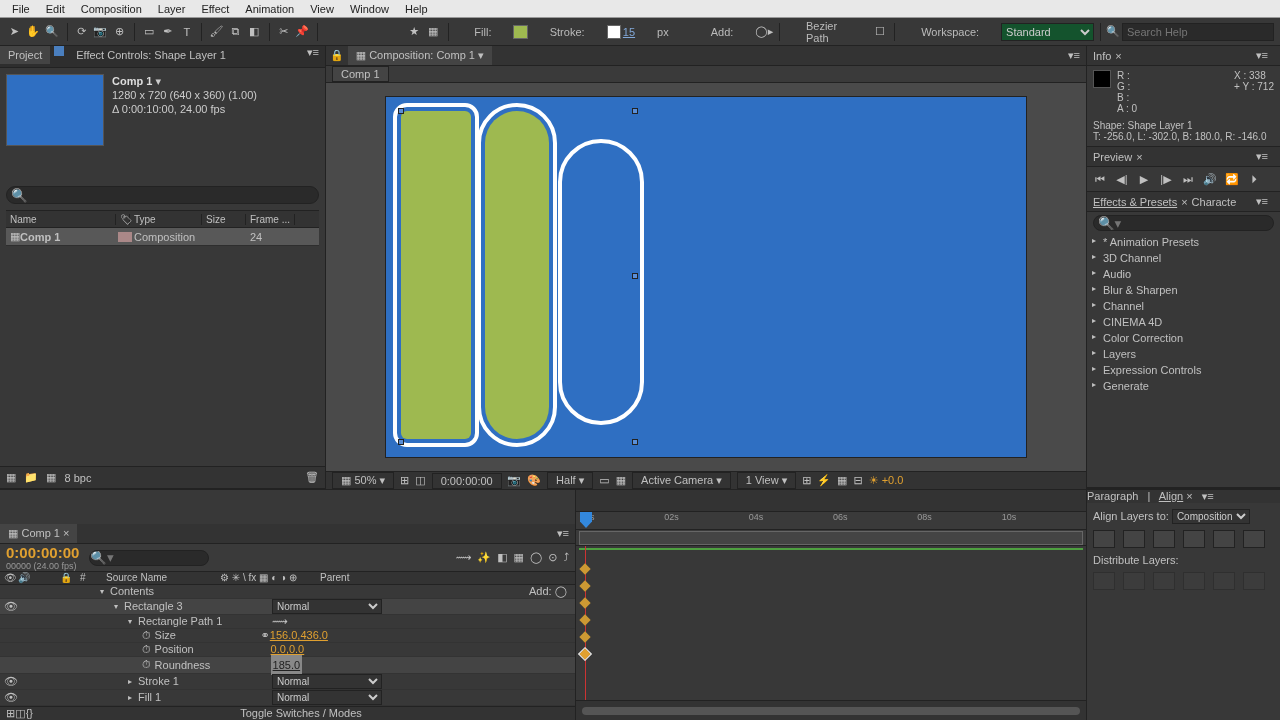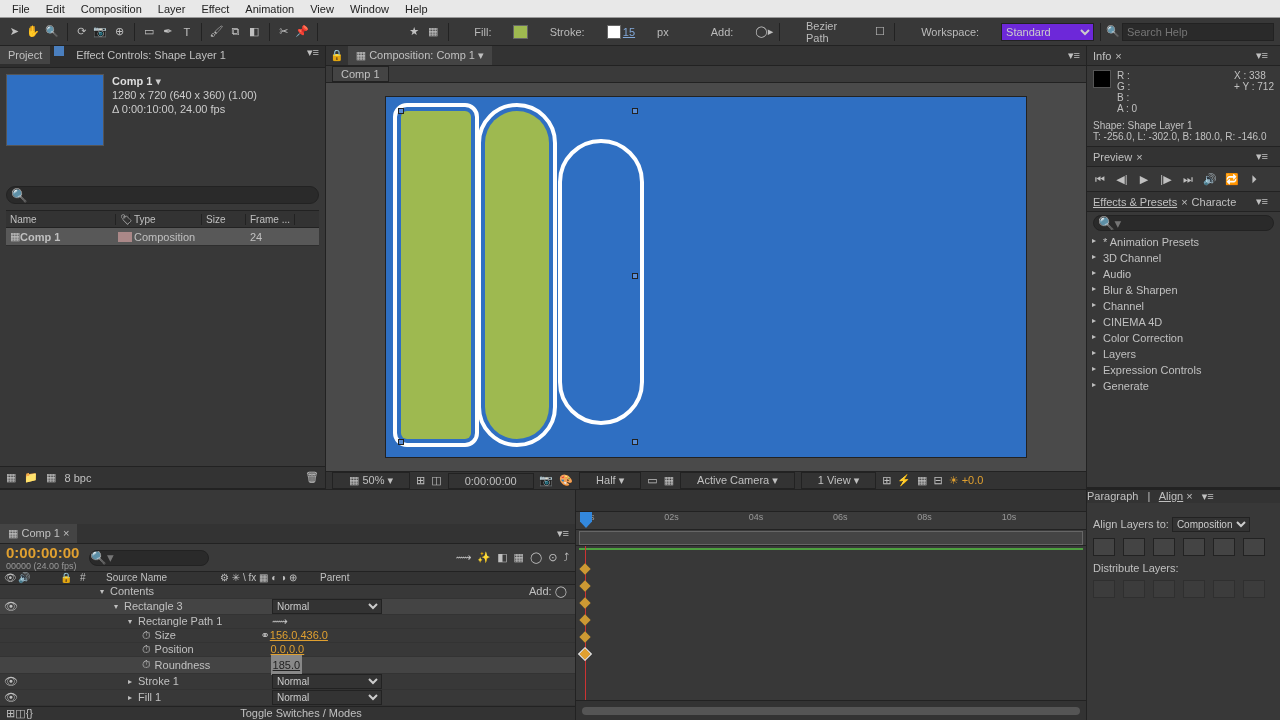--- a/index.html
+++ b/index.html
@@ -5,21 +5,21 @@
 * { margin: 0; padding: 0; box-sizing: border-box; font-family: Arial, sans-serif; user-select: none; }
 body { background: #333333; color: #c0c0c0; font-size: 11px; overflow: hidden; width: 1280px; height: 720px; }
 .menubar { height: 18px; background: #e8e8e8; display: flex; align-items: center; padding: 0 4px; border-bottom: 1px solid #999; }
 .menubar span { padding: 2px 8px; color: #222; cursor: pointer; }
 .toolbar { height: 28px; background: #383838; display: flex; align-items: center; padding: 0 6px; border-bottom: 1px solid #222; gap: 2px; }
 .toolbar .btn { width: 22px; height: 20px; display: flex; align-items: center; justify-content: center; cursor: pointer; }
 .toolbar .sep { width: 1px; height: 18px; background: #222; margin: 0 4px; }
 .toolbar .txt { color: #bbb; font-size: 11px; margin: 0 20px; }
 .toolbar .swatch { width: 18px; height: 14px; border: 1px solid #666; }
 .toolbar .num { color: #82a8d8; font-size: 11px; text-decoration: underline; cursor: pointer; }
-.toolbar select { background: #6d28d9; color: #ccc; border: 1px solid #222; font-size: 11px; height: 18px; }
+.toolbar select { background: #14532d; color: #ccc; border: 1px solid #222; font-size: 11px; height: 18px; }
 .toolbar input[type=text] { background: #2a2a2a; color: #999; border: 1px solid #222; height: 18px; padding: 0 4px; font-size: 11px; }
 .main { display: flex; height: 442px; }
 .left { width: 326px; background: #383838; display: flex; flex-direction: column; border-right: 1px solid #222; }
 .panel-tabs { height: 22px; background: #2e2e2e; display: flex; align-items: flex-start; border-bottom: 1px solid #222; }
 .panel-tab { padding: 3px 8px; font-size: 11px; cursor: pointer; }
 .panel-tab.active { background: #444; }
 .panel-menu { margin-left: auto; padding: 0 6px; cursor: pointer; }
 .proj-body { flex: 1; background: #383838; padding: 6px; }
 .proj-thumb { width: 98px; height: 72px; background: #2f6fc2; float: left; margin-right: 8px; border: 1px solid #555; }
 .proj-info { font-size: 11px; color: #ccc; line-height: 14px; }
@@ -35,21 +35,21 @@
 .comp-tabs { height: 22px; background: #333; display: flex; align-items: center; border-bottom: 1px solid #222; }
 .comp-tab-row { height: 18px; background: #3a3a3a; display: flex; align-items: center; padding: 0 6px; border-bottom: 1px solid #222; }
 .viewer { flex: 1; display: flex; align-items: center; justify-content: center; background: #4a4a4a; position: relative; padding: 14px; }
 .canvas { width: 640px; height: 360px; background: #2f6fc2; position: relative; box-shadow: 0 0 0 1px #222; }
 .shape { position: absolute; background: #9eb950; }
 .shape.s1 { left: 15px; top: 14px; width: 70px; height: 328px; border-radius: 6px; outline: 4px solid #fff; outline-offset: 4px; }
 .shape.s2 { left: 99px; top: 14px; width: 64px; height: 328px; border-radius: 32px; outline: 4px solid #fff; outline-offset: 4px; }
 .shape.s3 { left: 176px; top: 46px; width: 78px; height: 278px; border-radius: 39px; background: transparent; outline: 4px solid #fff; }
 .hdl { position: absolute; width: 6px; height: 6px; background: #5a8fd8; border: 1px solid #222; }
 .comp-foot { height: 22px; background: #333; display: flex; align-items: center; gap: 6px; padding: 0 6px; border-top: 1px solid #222; font-size: 11px; }
-.comp-foot .dd { background: #333; border: 1px solid #222; padding: 1px 16px; cursor: pointer; }
+.comp-foot .dd { background: #333; border: 1px solid #222; padding: 1px 8px; cursor: pointer; }
 .right { width: 194px; display: flex; flex-direction: column; border-left: 1px solid #222; }
 .right .panel { background: #383838; border-bottom: 1px solid #222; }
 .right .phead { height: 20px; background: #333; display: flex; align-items: center; padding: 0 6px; font-size: 11px; border-bottom: 1px solid #222; }
 .right .pbody { padding: 4px 6px; font-size: 10px; }
 .info-row { display: flex; justify-content: space-between; }
 .play { display: flex; gap: 4px; padding: 4px; }
 .play .pbtn { width: 18px; height: 16px; display: flex; align-items: center; justify-content: center; cursor: pointer; }
 .eff-search { padding: 3px 6px; }
 .eff-search input { width: 100%; height: 16px; background: #2a2a2a; border: 1px solid #222; border-radius: 8px; color: #999; padding: 0 4px; }
 .eff-list { }
@@ -72,21 +72,21 @@
 .tl-right { flex: 1; background: #383838; display: flex; flex-direction: column; }
 .tl-ruler { height: 34px; background: #3a3a3a; border-bottom: 1px solid #222; position: relative; }
 .tl-marks { height: 18px; border-bottom: 1px solid #222; display: flex; font-size: 9px; color: #999; position: relative; padding-left: 4px; }
 .tl-marks span { flex: 1; }
 .tl-cti { position: absolute; left: 4px; top: 0; width: 12px; height: 16px; background: #3388dd; clip-path: polygon(0 0, 100% 0, 100% 60%, 50% 100%, 0 60%); }
 .tl-work { height: 14px; background: #444; border: 1px solid #666; margin: 1px 3px; }
 .tl-tracks { flex: 1; position: relative; }
 .tl-bar { position: absolute; left: 3px; right: 3px; height: 2px; background: #4ea040; top: 2px; }
 .tl-line { position: absolute; left: 9px; top: 0; bottom: 0; width: 1px; background: #cc3333; }
 .kf { position: absolute; left: 5px; width: 8px; height: 8px; background: #cc9933; transform: rotate(45deg); }
-.far-right { width: 194px; background: #383838; display: flex; flex-direction: column; border-left: 1px solid #222; gap: 8px; }
+.far-right { width: 194px; background: #383838; display: flex; flex-direction: column; border-left: 1px solid #222; }
 .align-body { padding: 6px; font-size: 11px; }
 .align-body select { background: #333; color: #ccc; border: 1px solid #222; font-size: 10px; }
 .icons-row { display: flex; gap: 8px; padding: 6px 0; }
 .icons-row .ib { width: 22px; height: 18px; background: #444; border: 1px solid #222; cursor: pointer; }
 .eye-col { width: 60px; display: flex; gap: 2px; padding: 0 4px; }
 </style>
 </head>
 <body>
 
 <div class="menubar">

